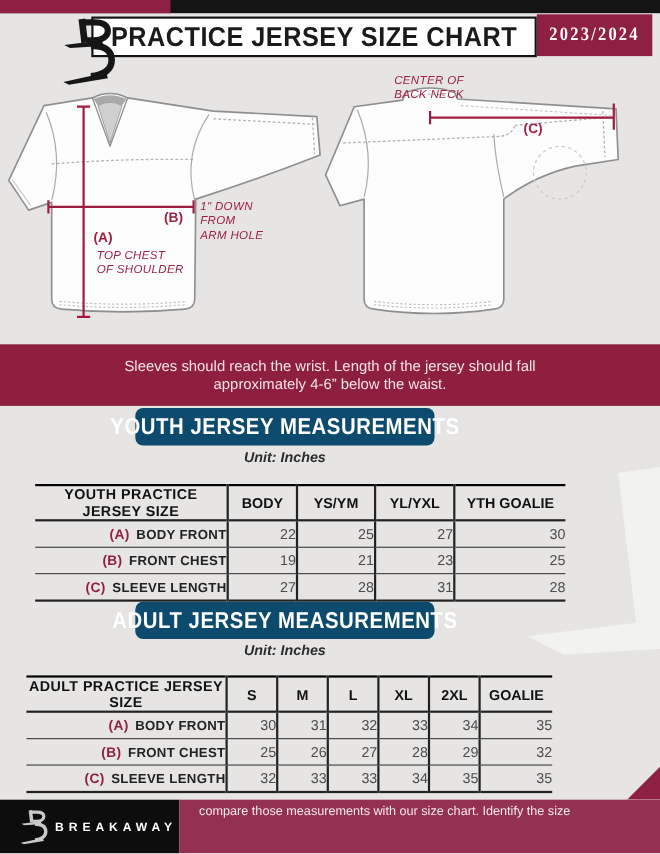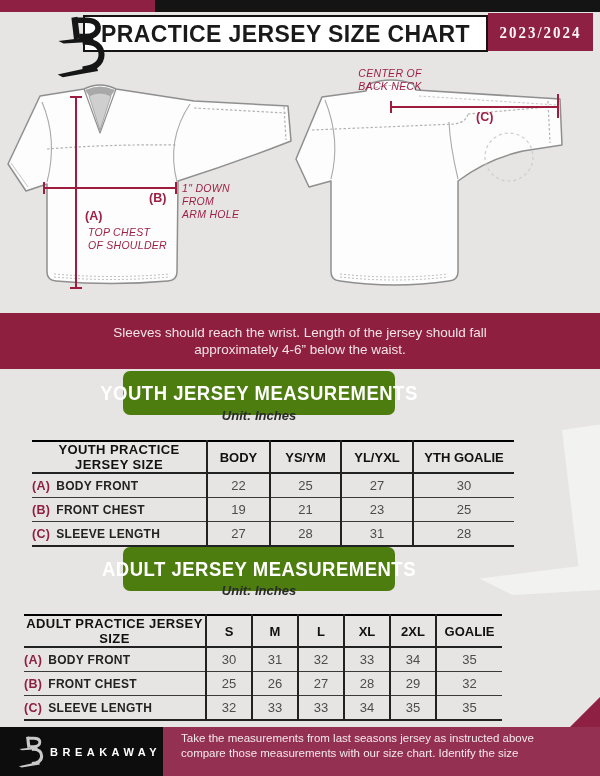--- a/index.html
+++ b/index.html
@@ -30,29 +30,29 @@
   .diag-note{font-style:italic;font-size:10.5px;line-height:13px;letter-spacing:.3px;}
   .center-note{text-align:center;width:120px;}
   
   .banner{
     position:absolute;left:0;top:313px;width:600px;height:56px;background:#8e1f3f;
     display:flex;align-items:center;justify-content:center;z-index:2;
   }
   .banner div{max-width:412px;text-align:center;color:#f2e3e8;font-size:13.5px;line-height:17.5px;}
   
   .section-banner{
-    position:absolute;left:123px;width:272px;height:44px;background:#4d7c0f;border-radius:7px;
+    position:absolute;left:123px;width:272px;height:34px;background:#0c4a6e;border-radius:7px;
     display:flex;align-items:center;justify-content:center;z-index:2;
   }
   .section-banner span{color:#fff;font-weight:bold;font-size:18.5px;letter-spacing:.5px;transform:scaleY(1.12);white-space:nowrap;}
   .unit-line{position:absolute;left:123px;width:272px;text-align:center;font-style:italic;font-weight:600;font-size:13px;color:#2b2b2b;z-index:2;}
   
   table.size-table{position:absolute;border-collapse:collapse;table-layout:fixed;z-index:2;
     border-top:2px solid #000000;border-bottom:2.5px solid #222;margin-top:12px;}
-  table.size-table th,table.size-table td{padding:0;vertical-align:middle;background:transparent;}
+  table.size-table th,table.size-table td{padding:0;vertical-align:middle;background:transparent;text-align:right;}
   table.size-table thead tr{border-bottom:2px solid #222;}
   table.size-table tbody tr + tr{border-top:1.5px solid #3a3a3a;}
   table.size-table th + th, table.size-table td + td{border-left:2px solid #222;}
   th.rowhead{font-weight:normal;color:#58595b;font-size:12.5px;letter-spacing:.4px;height:30px;text-align:center;}
   table.size-table th{font-weight:bold;color:#111;font-size:13px;height:30px;text-align:center;}
   td.lbl{text-align:left;padding-left:14px;font-size:12px;color:#222;font-weight:600;height:23px;letter-spacing:.3px;}
   td.lbl .key{color:#8e2143;font-weight:bold;font-size:12.5px;margin-right:6px;}
   td.val{text-align:center;color:#4c4c4c;font-size:13px;height:23px;}
   
   .watermark{position:absolute;left:452px;top:418px;width:330px;height:398px;color:#f2f2f1;z-index:1;}
@@ -264,18 +264,17 @@
   <div class="corner-wedge"></div>
 
   <div class="footer">
     <div class="brand-box">
       <svg class="logo-footer" viewBox="0 0 60 72">
           <use href="#logo-b"></use>
         </svg>
       <div class="brand-text">BREAKAWAY</div>
     </div>
     <div class="note-box">
-      <div>Take the measurements from last seasons jersey as instructed above</div>
       <div>compare those measurements  with our size chart. Identify the size</div>
     </div>
   </div>
 
 </div>
 
 </body></html>

